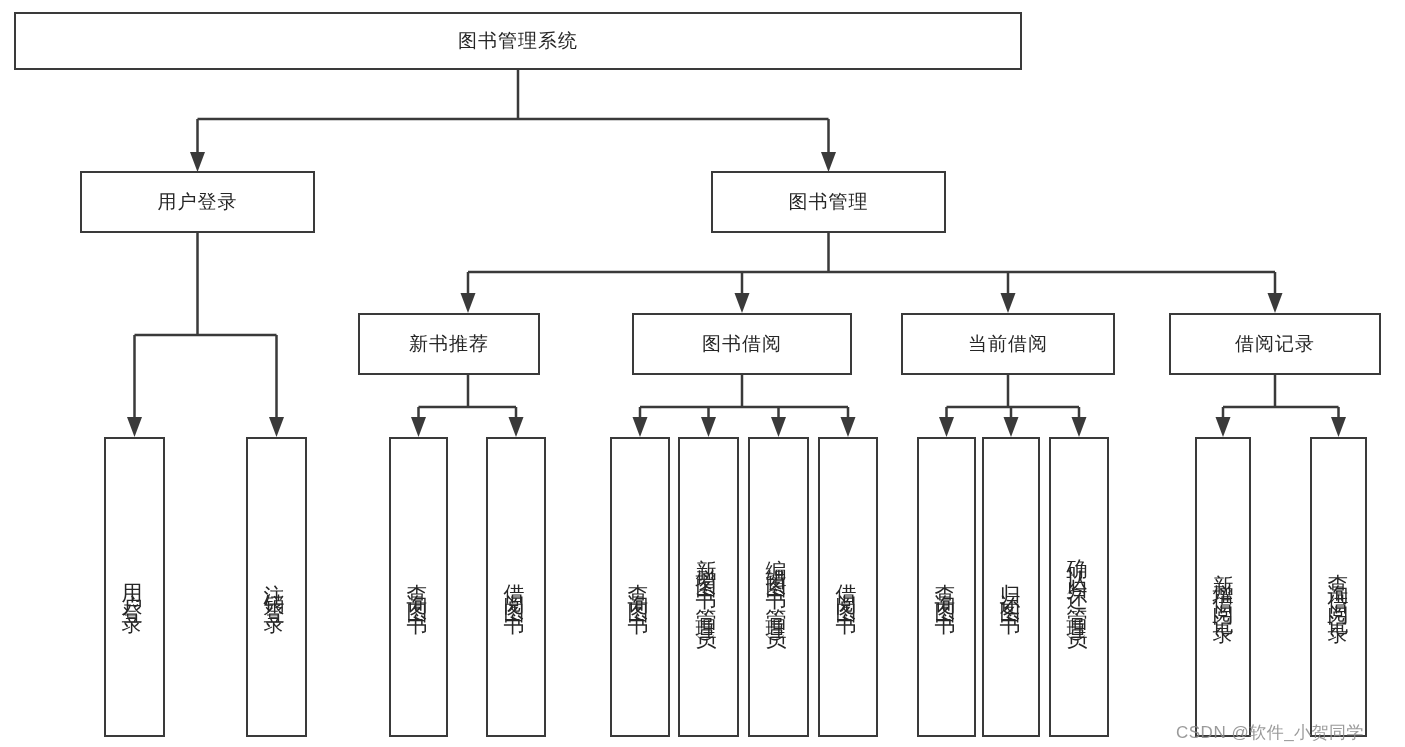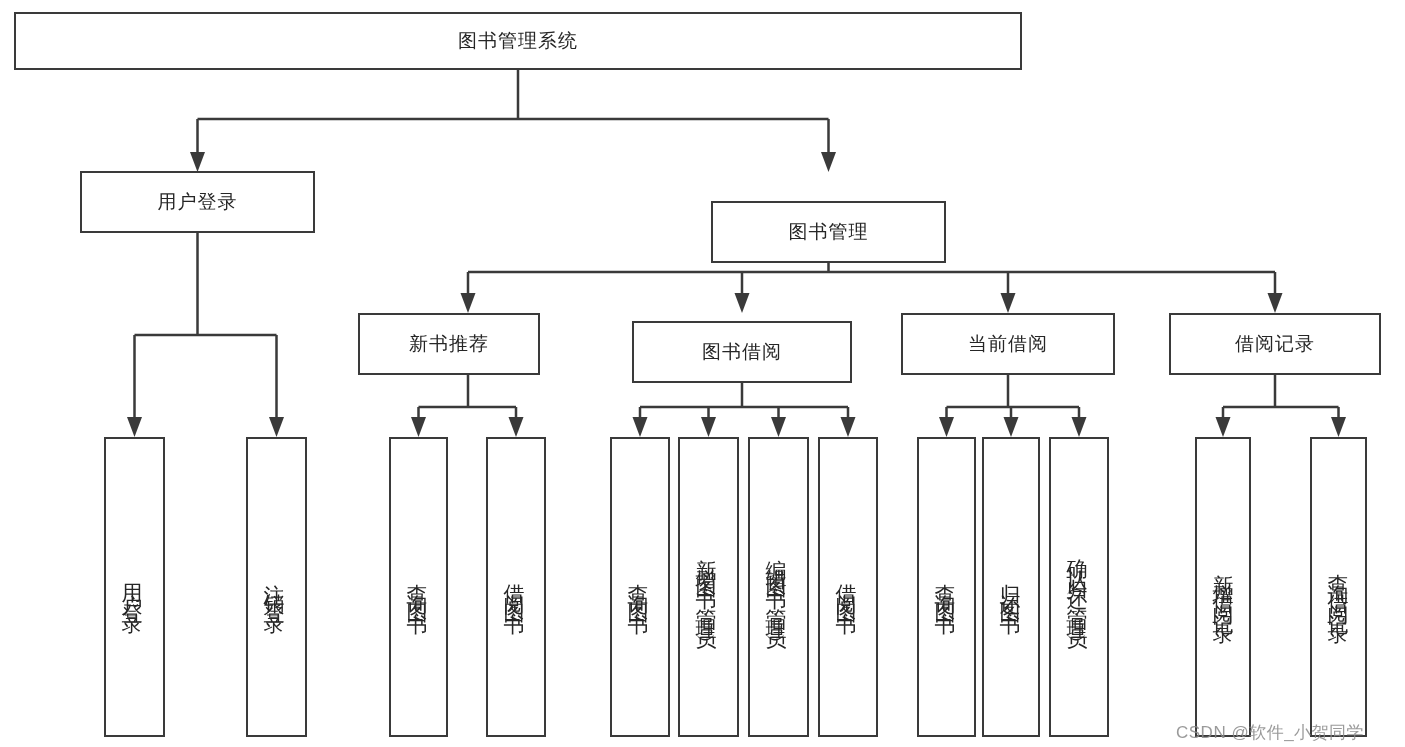--- a/index.html
+++ b/index.html
@@ -36,25 +36,25 @@
     text-orientation: mixed;
     text-align: center;
     font-size: 21px;
     letter-spacing: 10px;
     line-height: 53px;
   }
   
   .n-root  { left: 14px;  top: 12px;  width: 1008px; height: 58px; }
   
   .n-login { left: 80px;  top: 171px; width: 235px; height: 62px; }
-  .n-mgmt  { left: 711px; top: 171px; width: 235px; height: 62px; margin-top: 30px; }
+  .n-mgmt  { left: 711px; top: 171px; width: 235px; height: 62px; }
   
   .n-l3    { top: 313px; height: 62px; }
   .n-new   { left: 358px;  width: 182px; }
-  .n-borrow{ left: 632px;  width: 220px; margin-top: 8px; }
+  .n-borrow{ left: 632px;  width: 220px; }
   .n-cur   { left: 901px;  width: 214px; }
   .n-rec   { left: 1169px; width: 212px; text-align: center; }
   
   .leaf    { top: 437px; height: 300px; }
   .n-a1 { left: 104px;  width: 61px; }
   .n-a2 { left: 246px;  width: 61px; }
   .n-b1 { left: 389px;  width: 59px; }
   .n-b2 { left: 486px;  width: 60px; }
   .n-c1 { left: 610px;  width: 60px; }
   .n-c2 { left: 678px;  width: 61px; }

